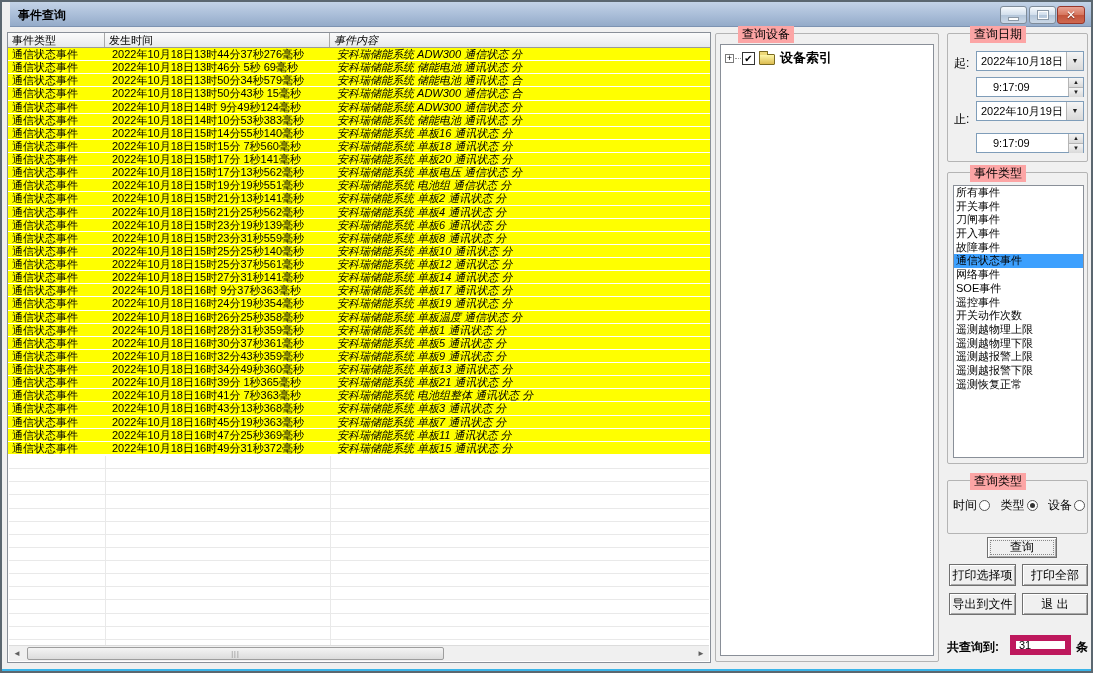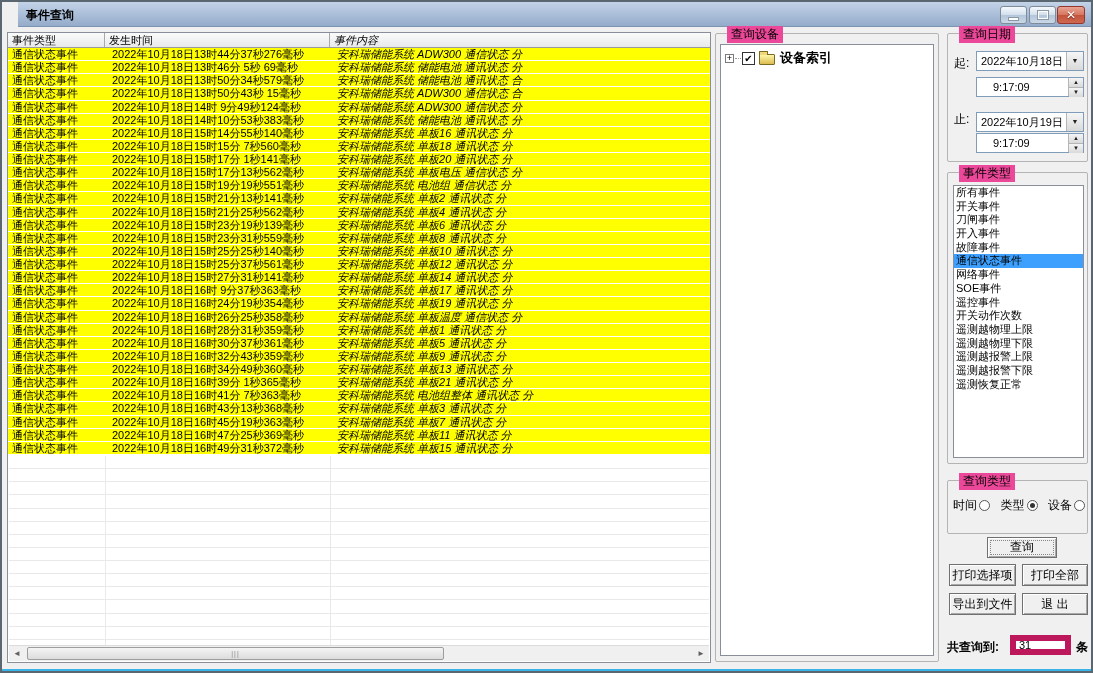--- a/index.html
+++ b/index.html
@@ -3,21 +3,21 @@
 <meta charset="utf-8">
 <style>
   * { margin:0; padding:0; box-sizing:border-box; }
   html,body { width:1093px; height:673px; font-family:"Liberation Sans","DejaVu Sans",sans-serif; }
   .window { position:relative; width:1093px; height:673px; background:#f0f0f0;
             border:2px solid #5b6770; overflow:hidden; }
   .window::after { content:''; position:absolute; left:0; right:0; bottom:0; height:2px;
                    background:#3ab4e8; }
 
   
-  .titlebar { position:absolute; left:16px; top:0; right:0; height:25px;
+  .titlebar { position:absolute; left:8px; top:0; right:0; height:25px;
               background:linear-gradient(#c3d3e7,#a9bdd8 55%,#94abc9);
               border-bottom:1px solid #7d93b2;text-decoration:underline; }
   .title-text { position:absolute; left:8px; top:5px; font-size:12px; font-weight:bold; color:#000; }
   .capbtn { position:absolute; top:4px; height:18px; border-radius:3px; border:1px solid #7e8b99;
             background:linear-gradient(#f6fafd,#d3dfec 48%,#b4c6da 52%,#cbd8e6);
             display:flex; align-items:center; justify-content:center; cursor:default; }
   .capbtn.min { right:64px; width:27px; }
   .capbtn.max { right:35px; width:27px; }
   .capbtn.close { right:6px; width:28px; border:1px solid #97362a;
             background:linear-gradient(#e8a395,#d7775f 48%,#c2543c 52%,#cf6850); }
@@ -47,21 +47,21 @@
              border-top:1px solid #dcdcdc; }
   .scroll-arrow { position:absolute; top:1px; width:16px; height:14px; color:#606060; font-size:8px;
                   line-height:14px; text-align:center; }
   .scroll-arrow.left { left:0; } .scroll-arrow.right { right:0; }
   .hthumb { position:absolute; left:18px; top:1px; width:417px; height:13px;
             background:linear-gradient(#f4f4f4,#dcdcdc); border:1px solid #9d9d9d; border-radius:2px;
             text-align:center; font-size:7px; line-height:11px; color:#8a8a8a; letter-spacing:1px; }
 
   
   .groupbox { position:absolute; border:1px solid #b4b4b4; border-radius:2px; }
-  .grouplabel { position:absolute; top:-8px; left:11px; background:#ec4899; padding:0 4px;
+  .grouplabel { position:absolute; top:-8px; left:22px; background:#fca5a5; padding:0 4px;
                 font-size:12px; color:#000; }
 
   
   .gb-device { left:713px; top:31px; width:224px; height:629px; }
   .treebox { position:absolute; left:4px; right:4px; top:10px; bottom:5px; background:#fff;
              border:1px solid #898f98; }
   .treenode { display:flex; align-items:center; margin:4px 0 0 4px; }
   .expand { width:9px; height:9px; border:1px solid #7a7a7a; background:#fff; font-size:9px;
             line-height:7px; text-align:center; color:#000; flex:none; }
   .dots { width:6px; border-top:1px dotted #9a9a9a; margin:0 1px; flex:none; }
@@ -336,21 +336,21 @@
       <span class="btn">▼</span>
     </div>
     <div class="spinner" style="top:43px;">
       <span class="val">9:17:09</span>
       <span class="spinbtns">
         <span>▲</span>
         <span>▼</span>
       </span>
     </div>
     <span class="dlabel" style="top:77px;">止:</span>
-    <div class="combo" style="top:78px;">
+    <div class="combo" style="top:67px;">
       <span class="val">2022年10月19日</span>
       <span class="btn">▼</span>
     </div>
     <div class="spinner" style="top:99px;">
       <span class="val">9:17:09</span>
       <span class="spinbtns">
         <span>▲</span>
         <span>▼</span>
       </span>
     </div>

